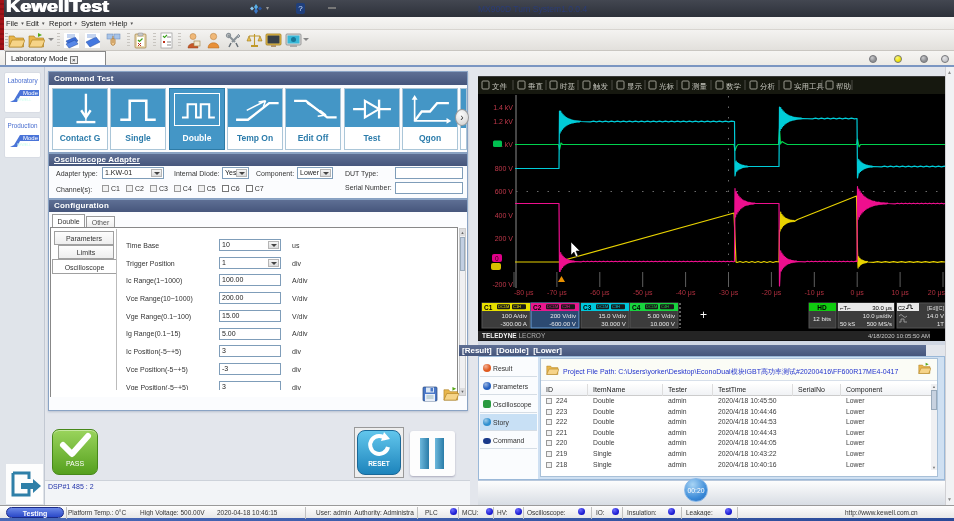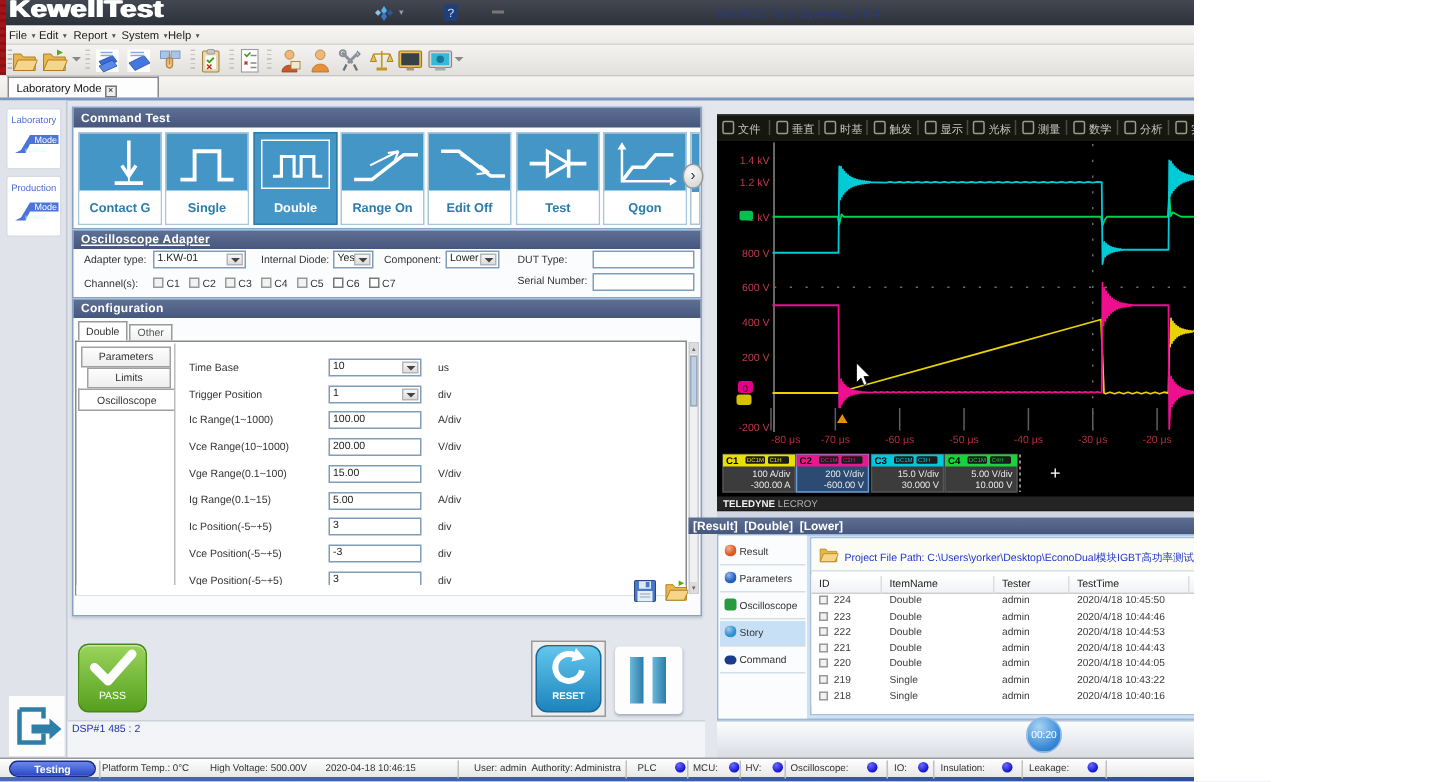--- a/index.html
+++ b/index.html
@@ -1,16 +1,16 @@
 <!DOCTYPE html>
 <html><head><meta charset="utf-8"><title>MX900D Test System</title>
 <style>
 * { margin:0; padding:0; box-sizing:border-box; }
 body { font-family:"Liberation Sans",sans-serif; }
-#app { position:relative; width:796px; height:521px; overflow:hidden; background:#e3e6ec;text-decoration:underline; }
+#app { position:relative; width:954px; height:521px; overflow:hidden; background:#e3e6ec;text-decoration:underline; }
 .abs { position:absolute; }
 .hdr { position:absolute; left:0; right:0; top:0; height:13px;
   background:linear-gradient(#5e6f94,#46567c); color:#fff; font-size:8px; font-weight:bold;
   line-height:13px; padding-left:5px; letter-spacing:.2px; }
 .sect { position:absolute; border:1px solid #8aa3c4; background:#fbfcfe; box-shadow:0 1px 2px rgba(60,80,120,.25); }
 .lbl { position:absolute; font-size:7px; color:#333; white-space:nowrap; }
 .inp { position:absolute; background:#fff; border:1px solid #7f9db9; font-size:7px; color:#222; padding-left:2px; line-height:10px; }
 .sel { position:absolute; background:#fff; border:1px solid #7f9db9; font-size:7px; color:#222; padding-left:2px; line-height:10px; }
 .sel:after { content:""; position:absolute; right:1px; top:1px; bottom:1px; width:9px;
   background:linear-gradient(#f6f6f6,#dcdcdc); border:1px solid #b5b5b5; }
@@ -184,21 +184,21 @@
       <div class="ic"><svg width="100%" height="100%" viewBox="0 0 42 33" preserveAspectRatio="xMidYMid meet">
           <path d="M5 25 h6 v-14 h9 v14 h5 v-14 h9 v14 h6" stroke="#fff" stroke-width="2.2" fill="none"></path>
         </svg></div>
       <div class="tx">Double</div>
     </div>
 <div class="tbtn" style="left:227px;top:88px;">
       <div class="ic"><svg width="100%" height="100%" viewBox="0 0 42 33" preserveAspectRatio="xMidYMid meet">
           <path d="M5 26 h10 l18 -14 h8" stroke="#fff" stroke-width="2" fill="none"></path>
           <path d="M14 18 l16 -8 m0 0 l-6 1 m6 -1 l-2 5" stroke="#fff" stroke-width="1.2" fill="none"></path>
         </svg></div>
-      <div class="tx">Range On</div>
+      <div class="tx">Temp On</div>
     </div>
 <div class="tbtn" style="left:285px;top:88px;">
       <div class="ic"><svg width="100%" height="100%" viewBox="0 0 42 33" preserveAspectRatio="xMidYMid meet">
           <path d="M5 10 h10 l18 14 h8" stroke="#fff" stroke-width="2" fill="none"></path>
           <path d="M16 12 l16 10 m0 0 l-5 -4 m5 4 l-7 1" stroke="#fff" stroke-width="1.2" fill="none"></path>
         </svg></div>
       <div class="tx">Edit Off</div>
     </div>
 <div class="tbtn" style="left:344px;top:88px;">
       <div class="ic"><svg width="100%" height="100%" viewBox="0 0 42 33" preserveAspectRatio="xMidYMid meet">

